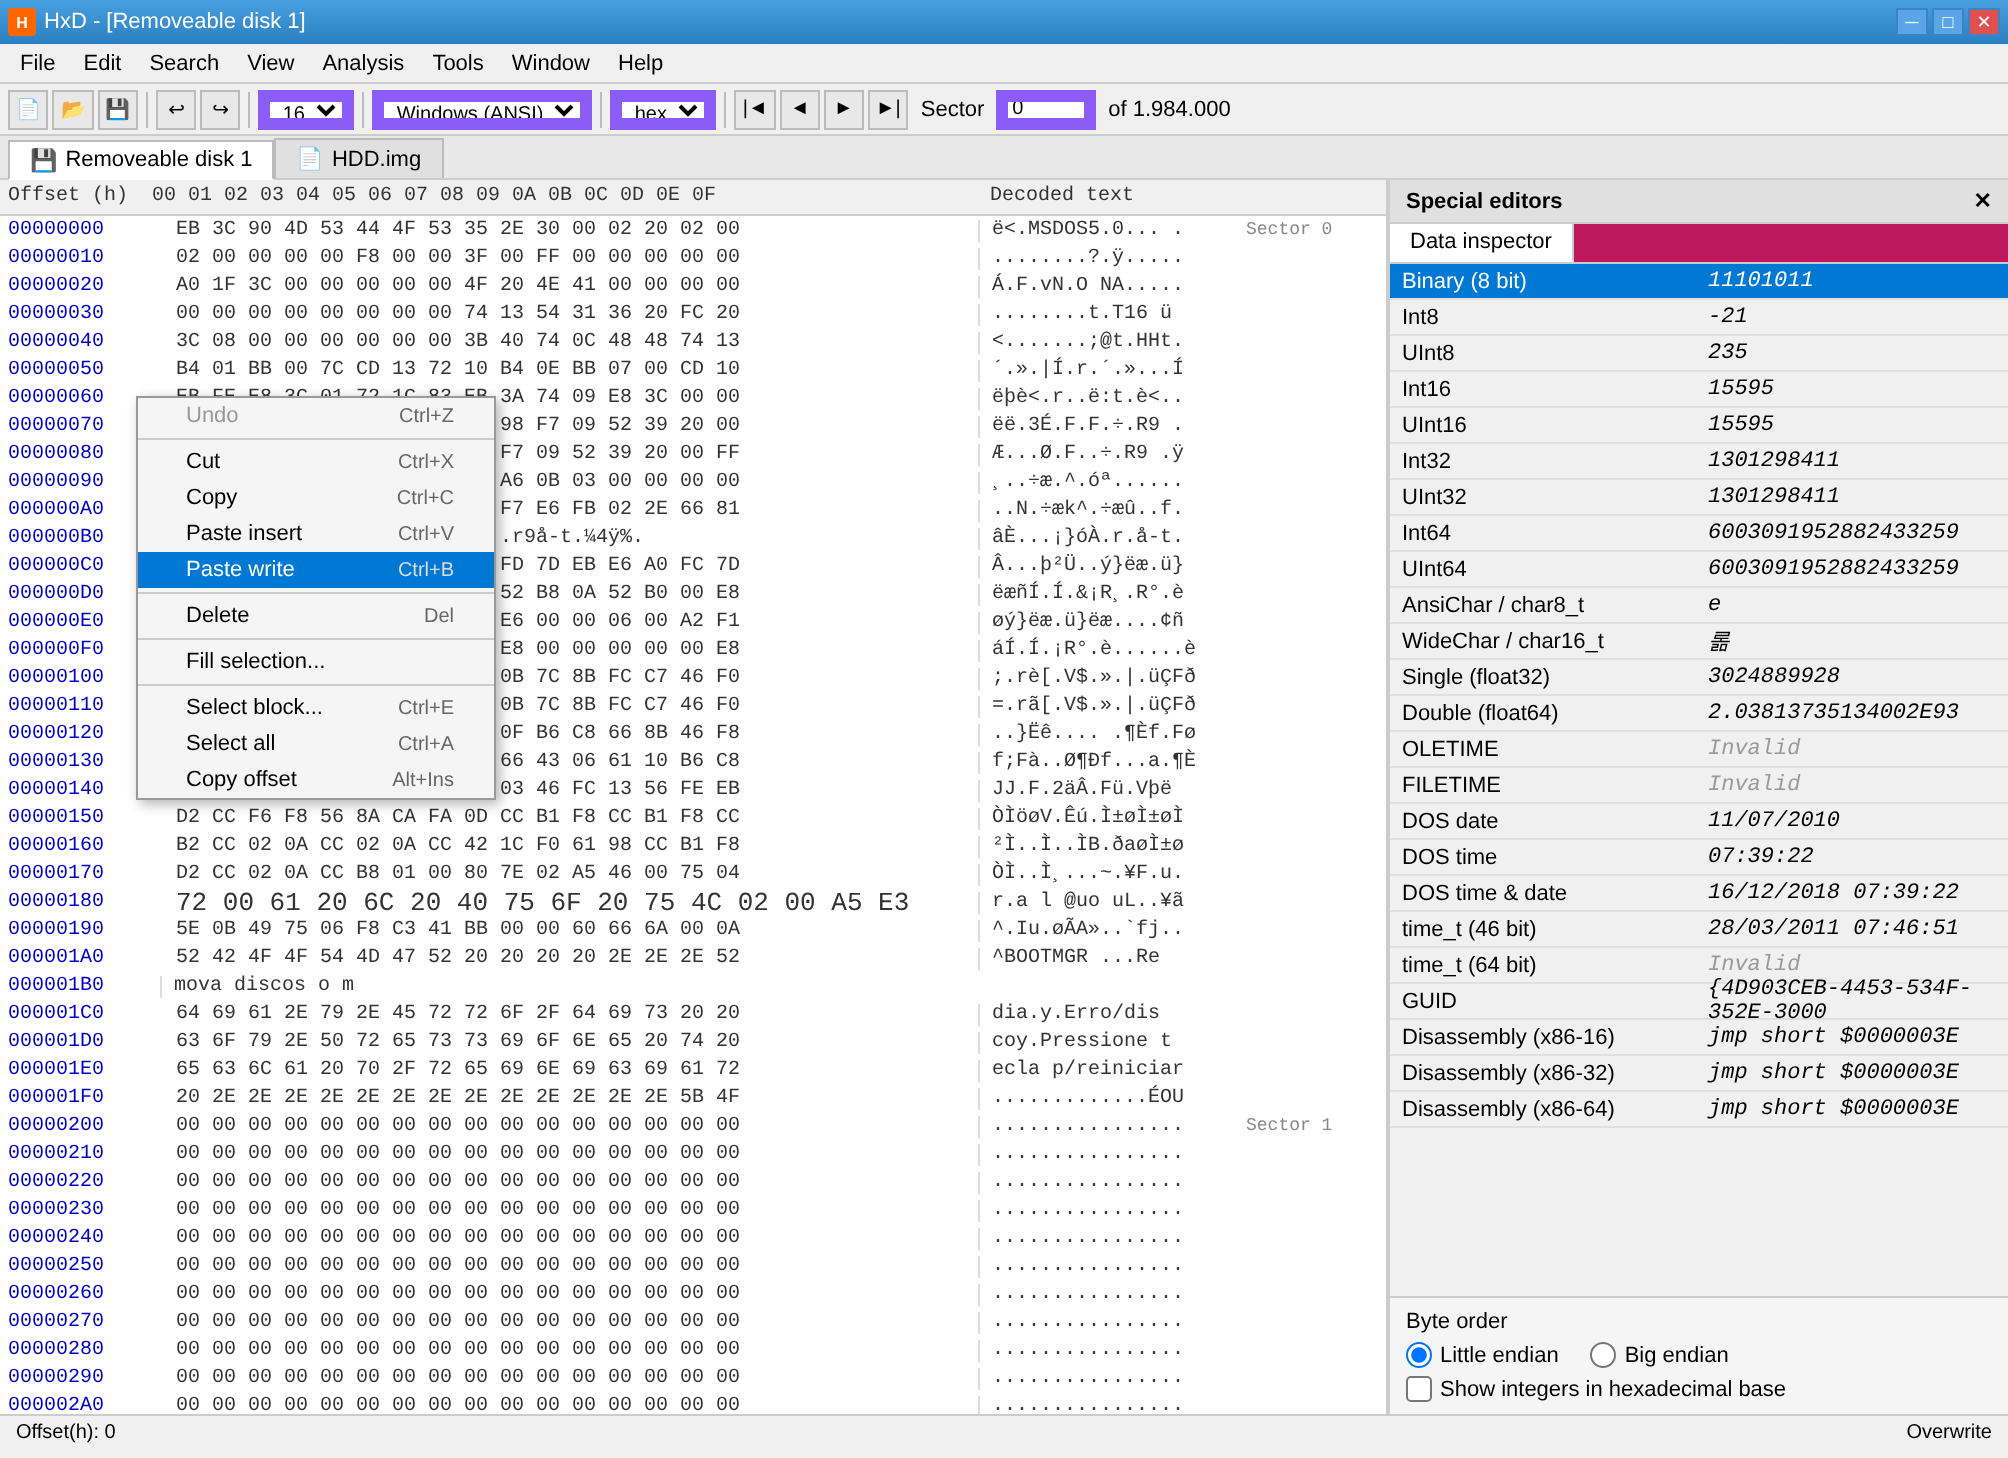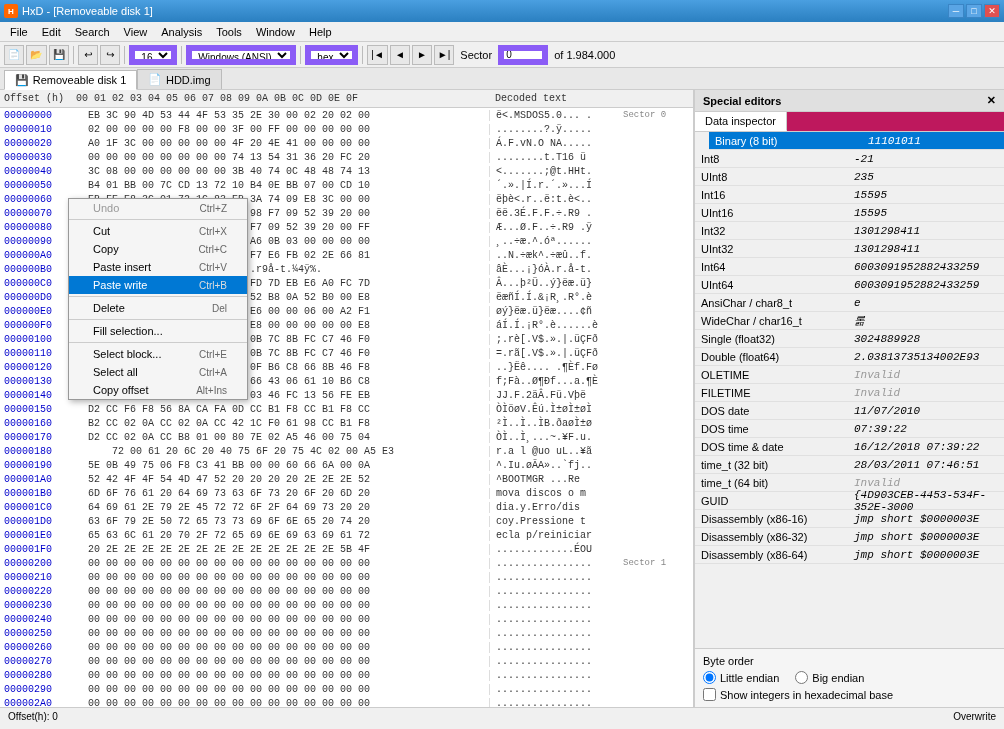--- a/index.html
+++ b/index.html
@@ -186,21 +186,21 @@
       overflow-y: auto;
     }
     
     .inspector-row {
       display: flex;
       align-items: center;
       height: 18px;
       border-bottom: 1px solid #e0e0e0;
       font-size: 11px;
     }
-    .inspector-row.selected { background: #0078d4; color: white; margin-left: 14px; }
+    .inspector-row.selected { background: #0078d4; color: white; }
     .inspector-label { width: 155px; padding: 0 6px; min-width: 155px; }
     .inspector-value { flex: 1; padding: 0 4px; font-family: 'Courier New', monospace; font-style: italic; }
     
     
     .byte-order {
       padding: 6px 8px;
       border-top: 1px solid #ccc;
       background: #f5f5f5;
     }
     .byte-order-label { font-size: 11px; margin-bottom: 4px; }
@@ -436,39 +436,38 @@
           <span class="sector-label"></span>
         </div>
         <div class="hex-row">
           <span class="offset-col">00000170</span>
           <span class="hex-bytes" style="font-size: 10px; letter-spacing: 0px;">D2 CC 02 0A CC B8 01 00 80 7E 02 A5 46 00 75 04</span>
           <span class="decoded-text">ÒÌ..Ì¸...~.¥F.u.</span>
           <span class="sector-label"></span>
         </div>
         <div class="hex-row">
           <span class="offset-col">00000180</span>
-          <span class="hex-bytes" style="font-size: 10px; letter-spacing: 0px; margin-left: 24px;">72 00 61 20 6C 20 40 75 6F 20 75 4C 02 00 A5 E3</span>
+          <span class="hex-bytes" style="font-size: 13px; letter-spacing: 0px;">72 00 61 20 6C 20 40 75 6F 20 75 4C 02 00 A5 E3</span>
           <span class="decoded-text">r.a l @uo uL..¥ã</span>
           <span class="sector-label"></span>
         </div>
         <div class="hex-row">
           <span class="offset-col">00000190</span>
           <span class="hex-bytes" style="font-size: 10px; letter-spacing: 0px;">5E 0B 49 75 06 F8 C3 41 BB 00 00 60 66 6A 00 0A</span>
           <span class="decoded-text">^.Iu.øÃA»..`fj..</span>
           <span class="sector-label"></span>
         </div>
         <div class="hex-row">
           <span class="offset-col">000001A0</span>
           <span class="hex-bytes" style="font-size: 10px; letter-spacing: 0px;">52 42 4F 4F 54 4D 47 52 20 20 20 20 2E 2E 2E 52</span>
           <span class="decoded-text">^BOOTMGR    ...Re</span>
           <span class="sector-label"></span>
         </div>
         <div class="hex-row">
           <span class="offset-col">000001B0</span>
-          <span class="hex-bytes" style="font-size: 10px; letter-spacing: 0px;">6D 6F 76 61 20 64 69 73 63 6F 73 20 6F 20 6D 20</span>
           <span class="decoded-text">mova discos o m </span>
           <span class="sector-label"></span>
         </div>
         <div class="hex-row">
           <span class="offset-col">000001C0</span>
           <span class="hex-bytes" style="font-size: 10px; letter-spacing: 0px;">64 69 61 2E 79 2E 45 72 72 6F 2F 64 69 73 20 20</span>
           <span class="decoded-text">dia.y.Erro/dis  </span>
           <span class="sector-label"></span>
         </div>
         <div class="hex-row">
@@ -682,21 +681,21 @@
         </div>
         <div class="inspector-row">
           <span class="inspector-label">DOS time</span>
           <span class="inspector-value">07:39:22</span>
         </div>
         <div class="inspector-row">
           <span class="inspector-label">DOS time &amp; date</span>
           <span class="inspector-value">16/12/2018 07:39:22</span>
         </div>
         <div class="inspector-row">
-          <span class="inspector-label">time_t (32 bit)</span>
+          <span class="inspector-label">time_t (46 bit)</span>
           <span class="inspector-value">28/03/2011 07:46:51</span>
         </div>
         <div class="inspector-row">
           <span class="inspector-label">time_t (64 bit)</span>
           <span class="inspector-value" style="color: rgb(153, 153, 153);">Invalid</span>
         </div>
         <div class="inspector-row">
           <span class="inspector-label">GUID</span>
           <span class="inspector-value">{4D903CEB-4453-534F-352E-3000</span>
         </div>

